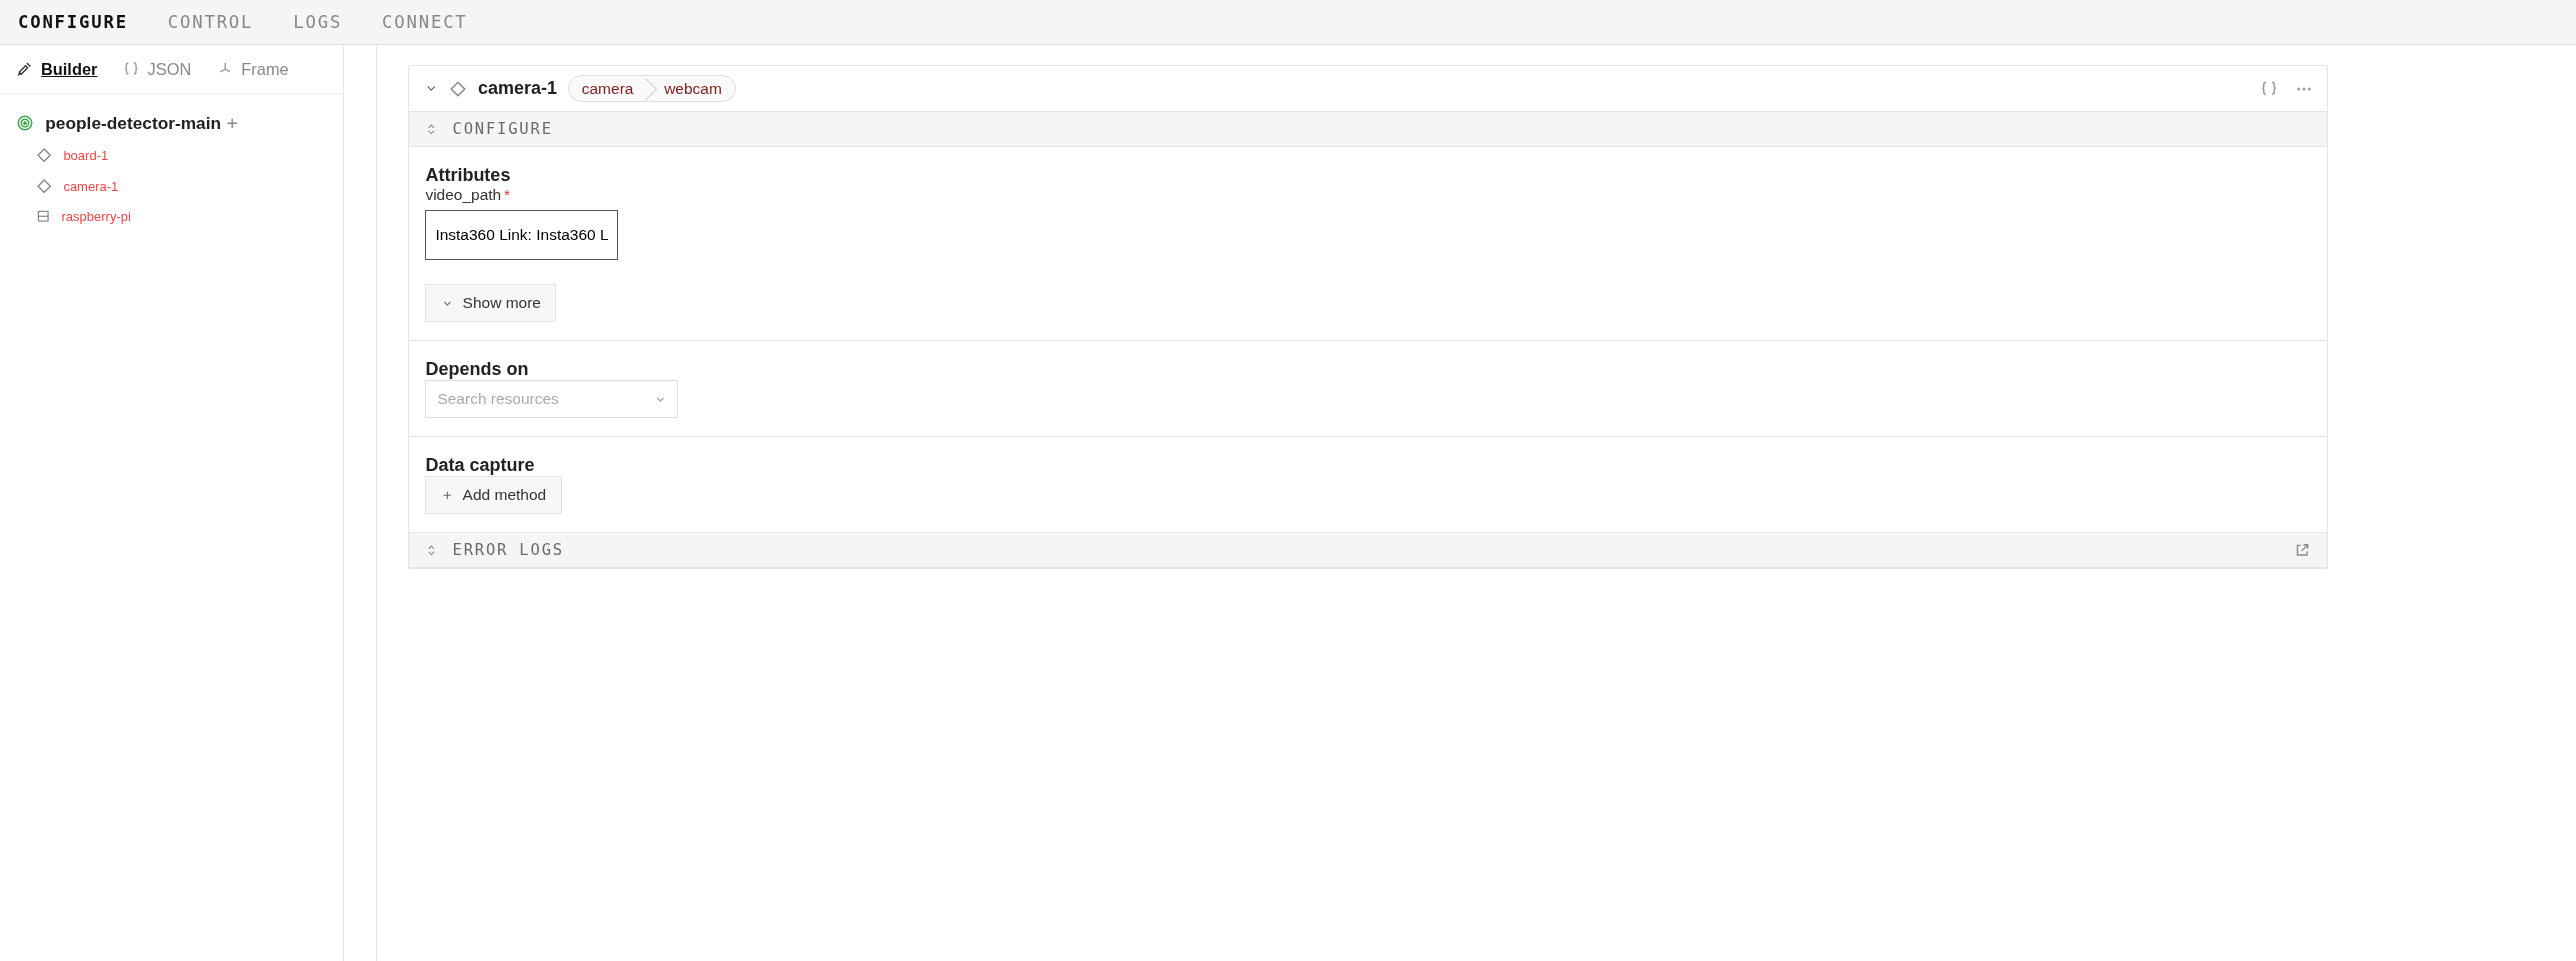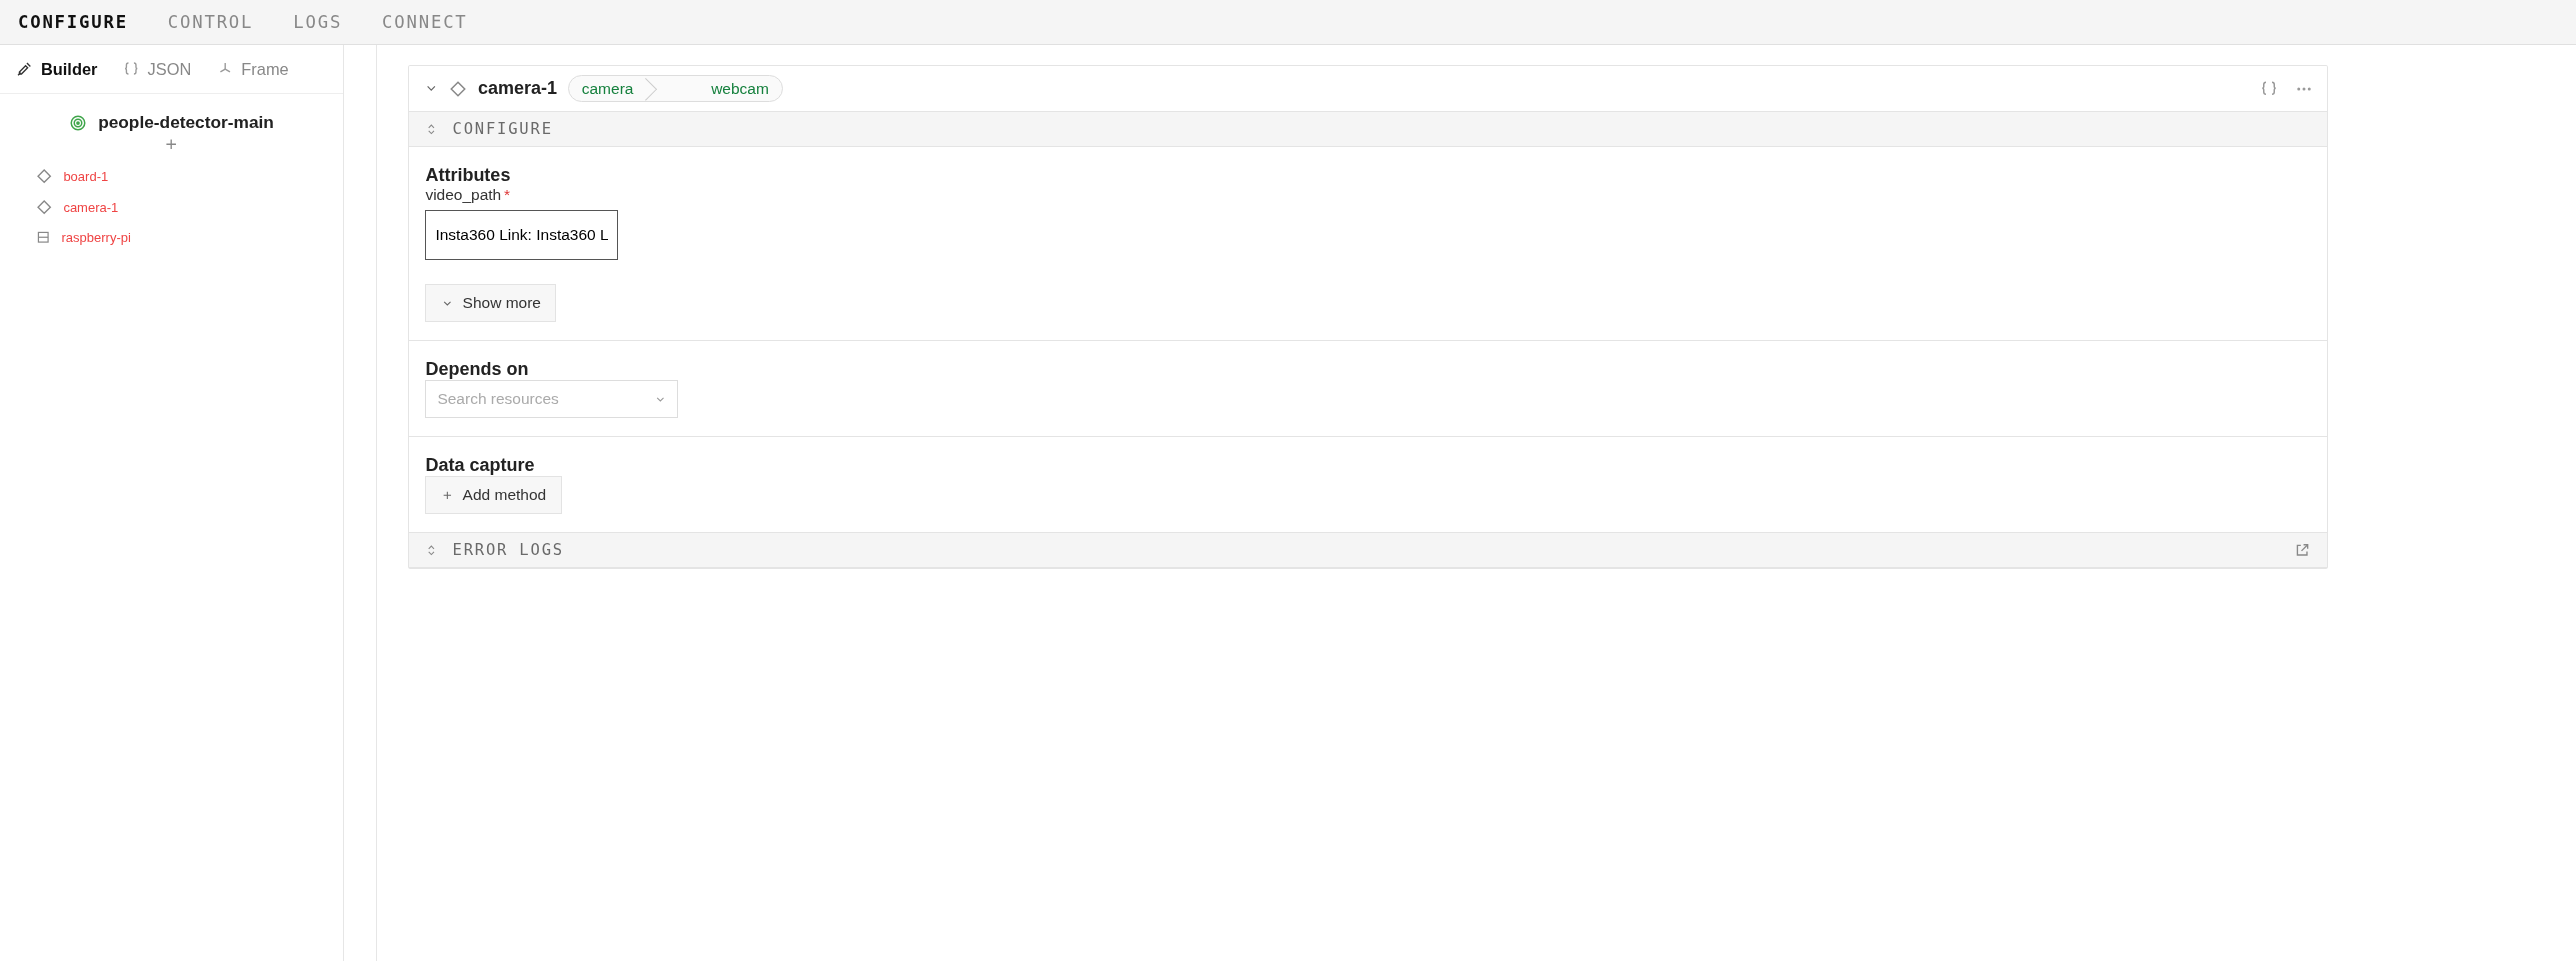--- a/index.html
+++ b/index.html
@@ -61,36 +61,35 @@
     gap: 25.5px;
   }
   .sub-tab {
     display: flex;
     align-items: center;
     gap: 8.2px;
     font-size: 16.4px;
     color: #888;
     cursor: pointer;
   }
-  .sub-tab.active { color: #111; font-weight: 600; }
+  .sub-tab.active { color: #111; font-weight: 600; text-decoration: underline; }
 
   .icon {
     display: inline-flex;
     align-items: center;
     justify-content: center;
   }
 
   
   .tree { padding: 12.7px 9px; }
   .tree-root {
     display: flex;
     align-items: center;
     justify-content: flex-start;
     padding: 5.5px 7.3px;
-    flex-direction: column;
   }
   .tree-root-left {
     display: flex;
     align-items: center;
     gap: 11px;
     font-size: 17.3px;
     font-weight: 600;
   }
   .plus-btn {
     width: 22px; height: 22px;
@@ -130,23 +129,22 @@
     font-weight: 700;
   }
   .chip-breadcrumb {
     display: flex;
     align-items: center;
     border: 0.9px solid #ddd;
     border-radius: 14.5px;
     overflow: hidden;
     height: 27px;
     font-size: 15.5px;
-    color: #15803d;
+    color: #7f1d1d;
     background: #fafafa;
-    gap: 47px;
   }
   .chip-seg {
     padding: 0 12.7px;
     position: relative;
   }
   .chip-seg:first-child::after {
     content: "";
     position: absolute;
     right: -7.3px; top: 50%;
     width: 14.5px; height: 14.5px;

